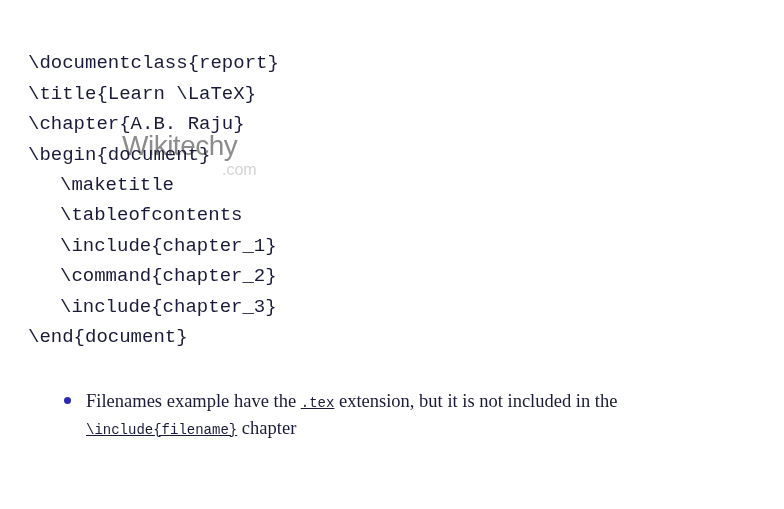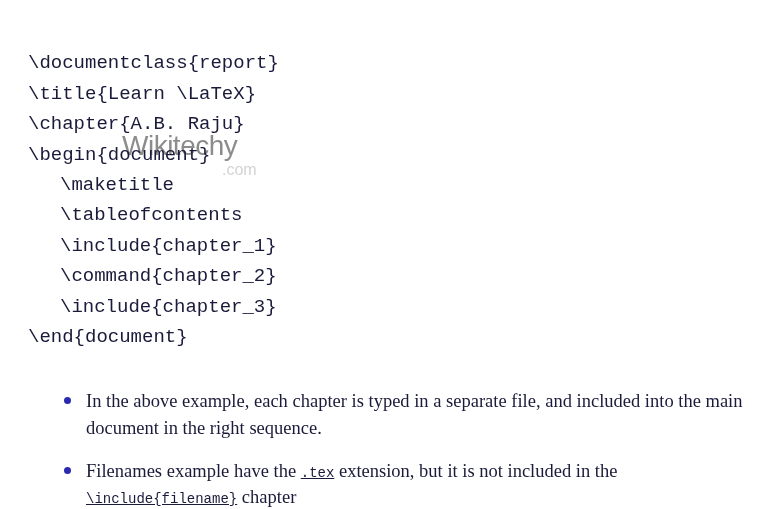--- a/index.html
+++ b/index.html
@@ -86,18 +86,15 @@
 <span class="code-line indent">\maketitle</span>
 <span class="code-line indent">\tableofcontents</span>
 <span class="code-line indent">\include{chapter_1}</span>
 <span class="code-line indent">\command{chapter_2}</span>
 <span class="code-line indent">\include{chapter_3}</span>
 <span class="code-line">\end{document}</span>
 </div>
 
 <ul class="bullet-list">
   <li>
-    <span>In the above example, each chapter is typed in a separate file, and included into the main document in the right sequence.</span>
-  </li>
-  <li>
     <span>Filenames example have the </span><span class="tt">.tex</span><span> extension, but it is not included in the </span><span class="tt">\include{filename}</span><span> chapter</span>
   </li>
 </ul>
 
 </body></html>

